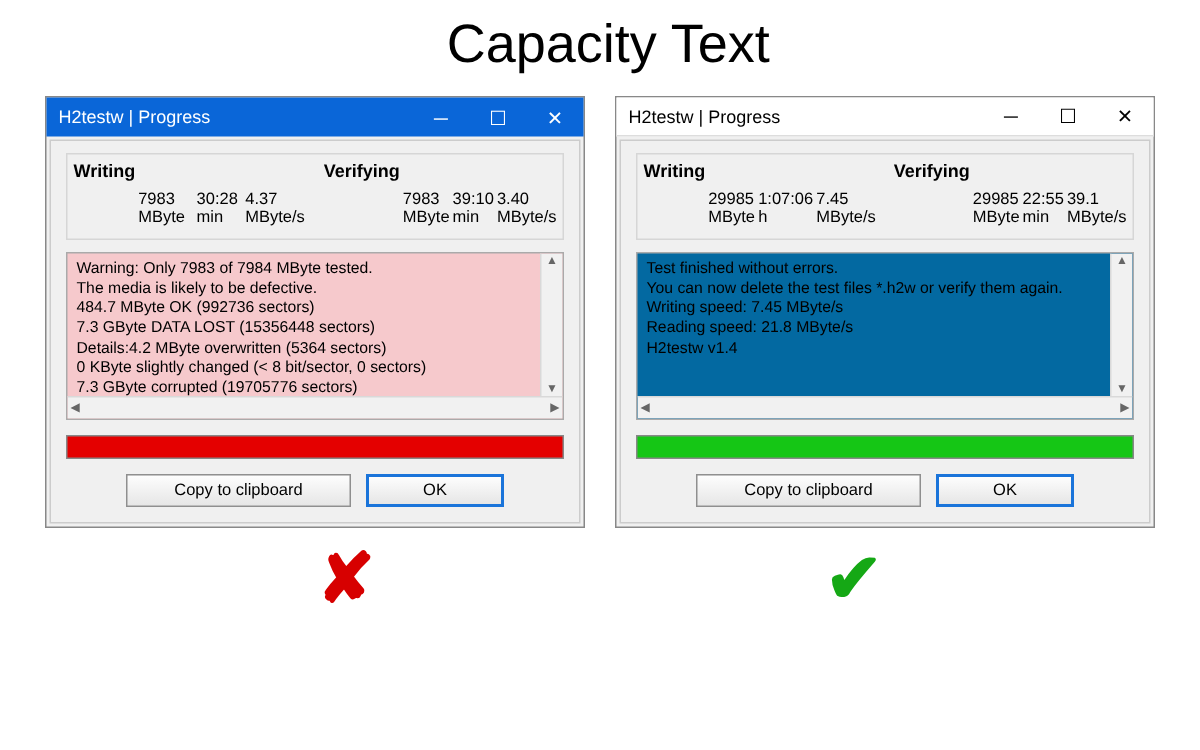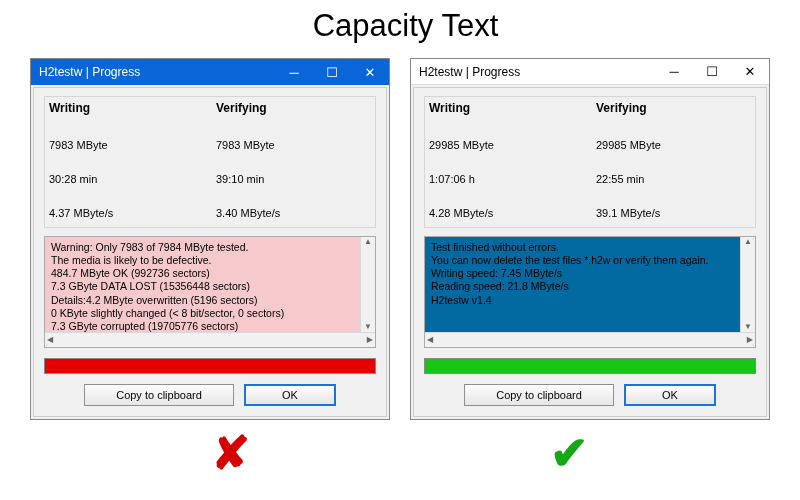--- a/index.html
+++ b/index.html
@@ -6,21 +6,21 @@
   body {
     margin: 0;
     font-family: "Segoe UI", Tahoma, sans-serif;
     background: #fff;
     width: 800px;
     height: 500px;
     position: relative;
   }
   .page-title {
     text-align: center;
-    font-size: 31px;
+    font-size: 36px;
     font-weight: 400;
     margin: 8px 0 14px 11px;
     font-family: Arial, sans-serif;
   }
   .row {
     display: flex;
     gap: 20px;
     justify-content: center;
     align-items: flex-start;
     border-radius: 32px;
@@ -64,21 +64,21 @@
   .stats {
     display: flex;
     gap: 12px;
     padding: 4px 4px 8px 4px;
     border: 1px solid #d6d6d6;
     background: #f0f0f0;
   }
   .col {
     flex: 1;
     display: flex;
-    flex-direction: column;
+    flex-direction: row;
     gap: 2px;
   }
   .col .hdr { font-weight: 600; font-size: 12px; margin-bottom: 2px; }
   .col .val { font-size: 11px; margin-top: 20px; }
   .msgbox {
     margin-top: 8px;
     border: 1px solid #aaa;
     background: #0369a1;
     height: 112px;
     font-size: 10.5px;
@@ -165,21 +165,21 @@
           <div class="val">7983 MByte</div>
           <div class="val">39:10 min</div>
           <div class="val">3.40 MByte/s</div>
         </div>
       </div>
       <div class="msgbox err">
         <div>Warning: Only 7983 of 7984 MByte tested.</div>
         <div>The media is likely to be defective.</div>
         <div>484.7 MByte OK (992736 sectors)</div>
         <div>7.3 GByte DATA LOST (15356448 sectors)</div>
-        <div>Details:4.2 MByte overwritten (5196 sectors)</div>
+        <div>Details:4.2 MByte overwritten (5364 sectors)</div>
         <div>0 KByte slightly changed (&lt; 8 bit/sector, 0 sectors)</div>
         <div>7.3 GByte corrupted (19705776 sectors)</div>
         <div>512 KByte aliased memory (1024 sectors)</div>
         <div class="sb-v">
             <span>▲</span>
             <span>▼</span>
           </div>
         <div class="sb-h">
             <span>◀</span>
             <span class="spacer"></span>
@@ -200,21 +200,21 @@
       <span class="tb-btn">─</span>
       <span class="tb-btn">☐</span>
       <span class="tb-btn">✕</span>
     </div>
     <div class="body">
       <div class="stats">
         <div class="col">
           <div class="hdr">Writing</div>
           <div class="val">29985 MByte</div>
           <div class="val">1:07:06 h</div>
-          <div class="val">4.28 MByte/s</div>
+          <div class="val">7.45 MByte/s</div>
         </div>
         <div class="col">
           <div class="hdr">Verifying</div>
           <div class="val">29985 MByte</div>
           <div class="val">22:55 min</div>
           <div class="val">39.1 MByte/s</div>
         </div>
       </div>
       <div class="msgbox">
         <div>Test finished without errors.</div>

